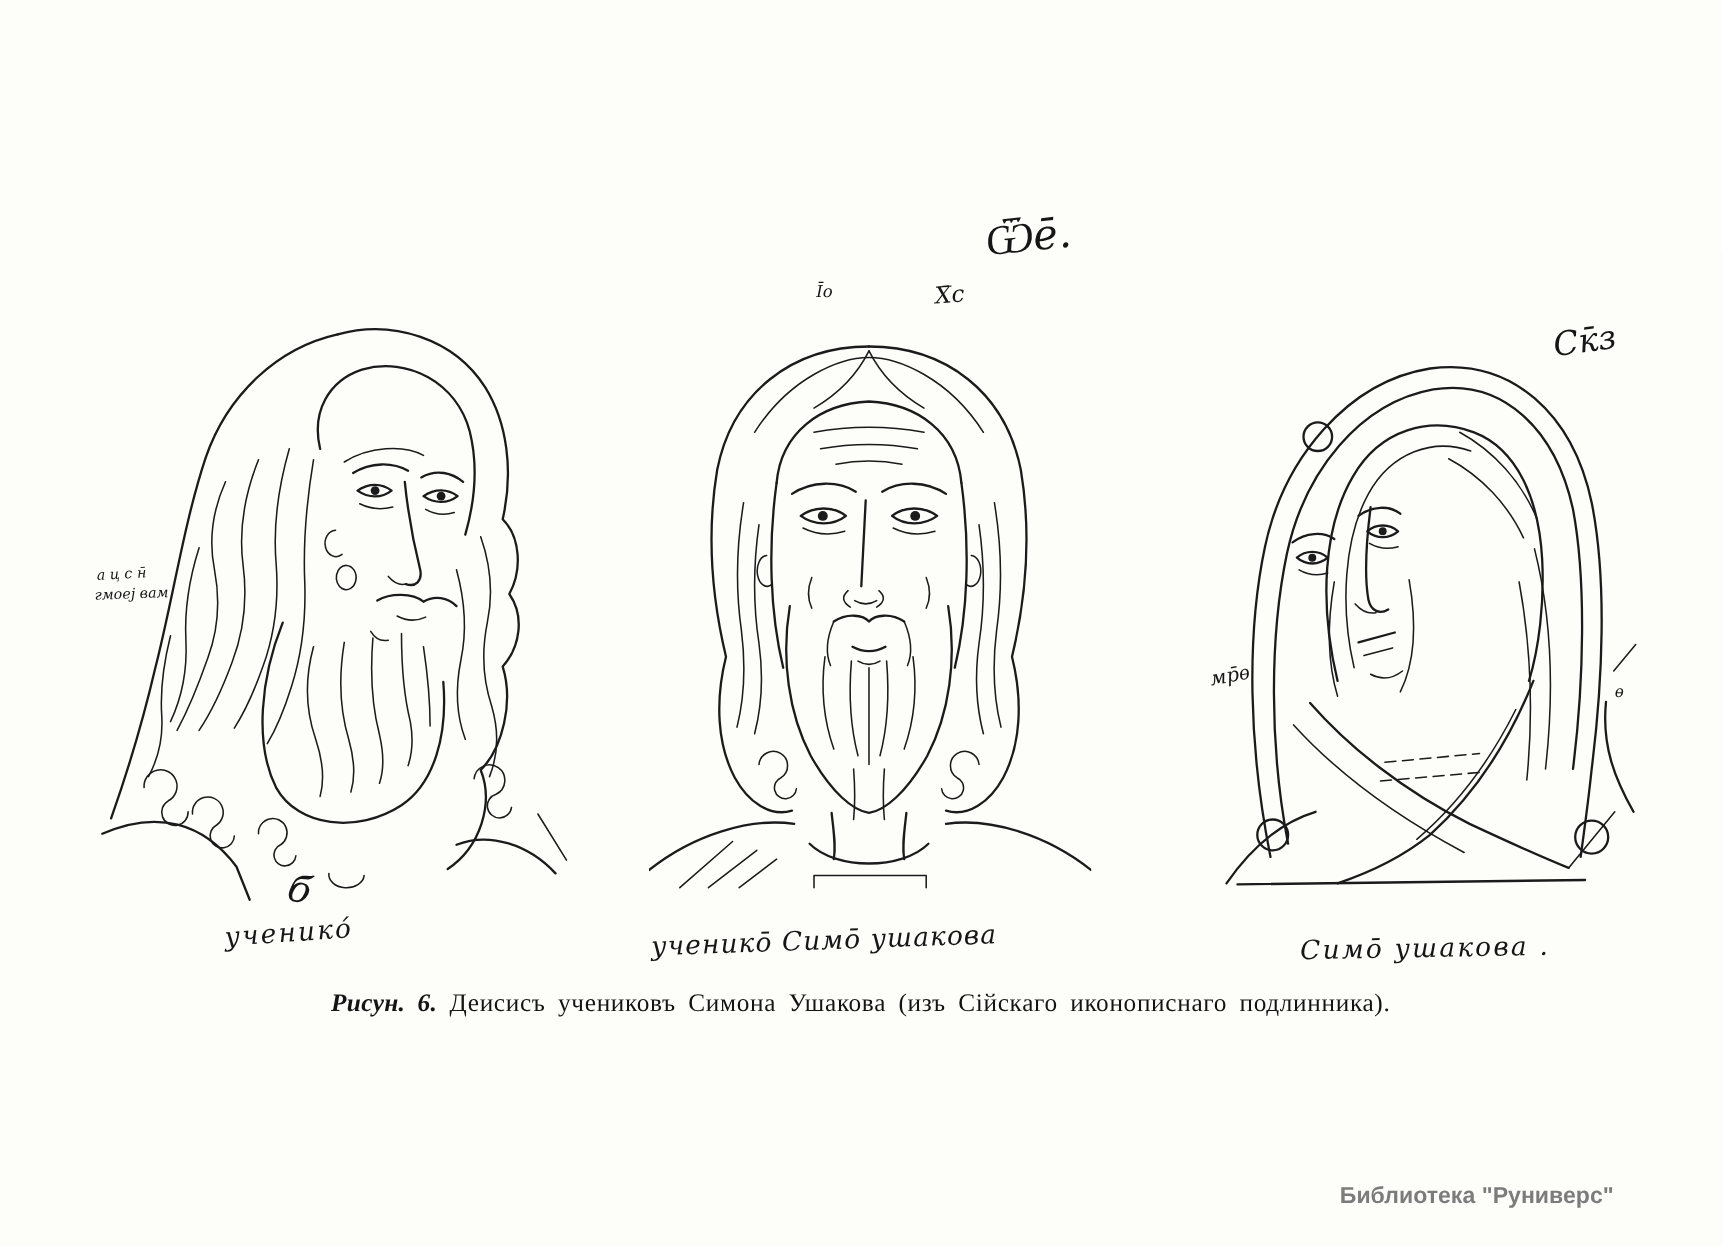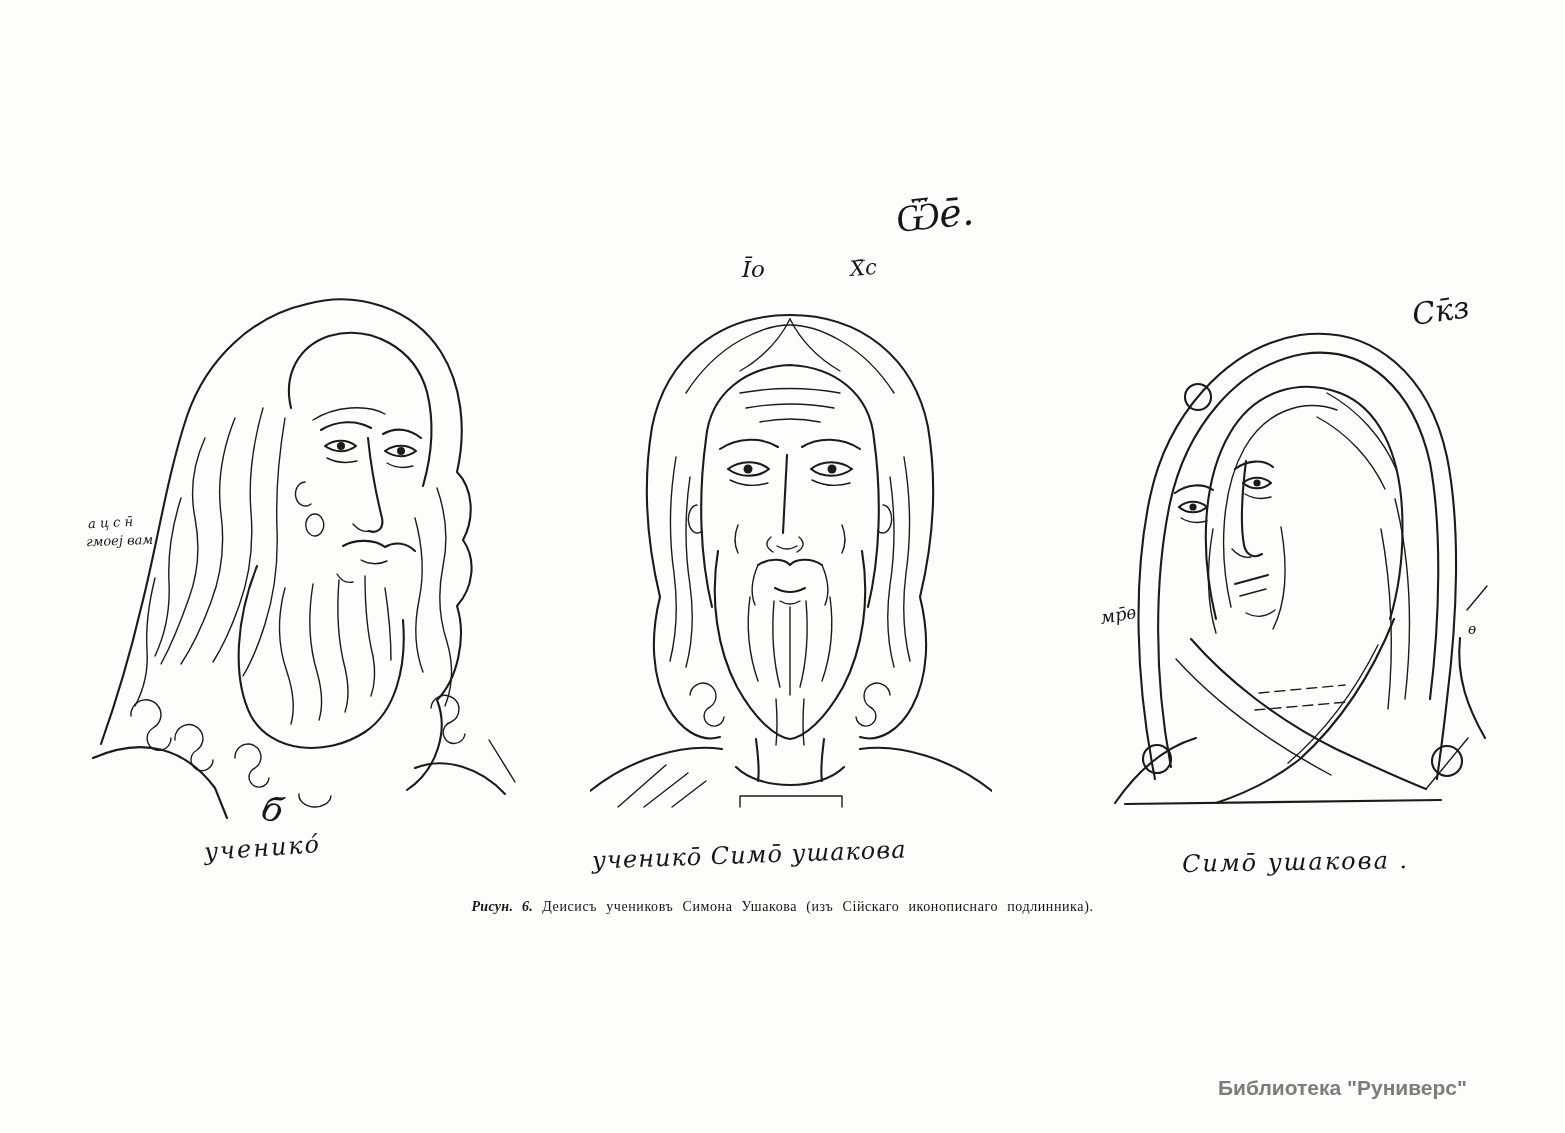--- a/index.html
+++ b/index.html
@@ -14,21 +14,21 @@
     fill:none;stroke:#1b1b1b;stroke-width:2.1;stroke-linecap:round;stroke-linejoin:round;
   }
   svg.drawing .thin{stroke-width:1.4;}
   svg.drawing .pupil{fill:#1b1b1b;stroke:none;}
   .hand{
     font-family:"DejaVu Serif",serif;font-style:italic;color:#161616;
     white-space:nowrap;line-height:1;
   }
   .caption{
     position:absolute;left:0;right:0;top:899px;text-align:center;
-    font-size:14px;color:#141414;letter-spacing:0.6px;word-spacing:5px;
+    font-size:23px;color:#141414;letter-spacing:0.6px;word-spacing:5px;
     font-family:"Liberation Serif",serif;
   }
   .caption .pref{font-style:italic;font-weight:bold;letter-spacing:0.3px;}
   .watermark{
     position:absolute;left:1218px;top:1076px;
     font-family:"Liberation Sans",sans-serif;font-weight:bold;
     font-size:21px;color:#7c7c7c;white-space:nowrap;
   }
 </style>
 </head>
@@ -92,21 +92,21 @@
   </svg>
 
   <div class="hand abs" style="left:88px;top:516px;font-size:13px;transform:rotate(-3deg);">а ц с н̄</div>
   <div class="hand abs" style="left:86px;top:534px;font-size:13px;transform:rotate(-2deg);">гмоеј вам</div>
 
   <div class="hand abs" style="left:262px;top:792px;font-size:34px;transform:rotate(14deg);">б</div>
   <div class="hand abs" style="left:204px;top:836px;font-size:24px;transform:rotate(-4deg);letter-spacing:2px;">ученико́</div>
 
   <div class="hand abs" style="left:896px;top:196px;font-size:38px;transform:rotate(-6deg);">Ѿе̄.</div>
 
-  <div class="hand abs" style="left:742px;top:258px;font-size:23px;">І̄о</div>
+  <div class="hand abs" style="left:742px;top:258px;font-size:15px;">І̄о</div>
   <div class="hand abs" style="left:850px;top:258px;font-size:21px;transform:rotate(-4deg);">Х̄с</div>
 
   <svg class="drawing" style="left:590px;top:297px;" width="402" height="512" viewBox="0 0 402 512">
 
     <path d="M 200 18 C 130 18 76 60 62 130 C 52 190 58 250 70 300 C 60 340 62 380 78 410 C 90 432 110 446 130 440"></path>
     <path d="M 200 18 C 270 18 324 60 338 130 C 348 190 342 250 330 300 C 340 340 338 380 322 410 C 310 432 290 446 270 440"></path>
     <path class="thin" d="M 96 96 C 128 46 174 28 200 28 C 226 28 272 46 304 96"></path>
 
     <path class="thin" d="M 200 22 C 190 42 174 60 150 74"></path>
     <path class="thin" d="M 200 22 C 210 42 226 60 250 74"></path>

